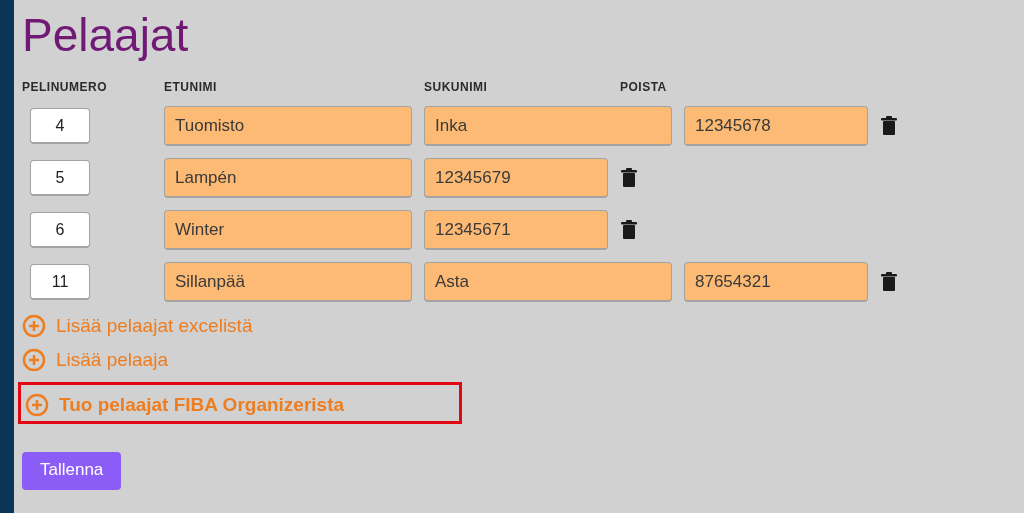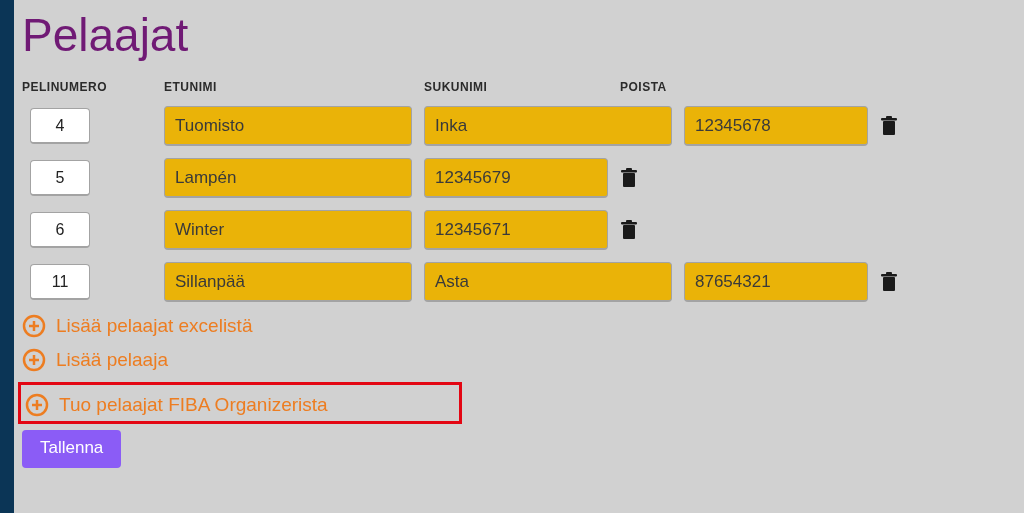--- a/index.html
+++ b/index.html
@@ -63,21 +63,21 @@
     background: #fff;
     color: #222;
   }
   input.text-box {
     height: 40px;
     font-size: 17px;
     padding: 16px 10px;
     border: 1px solid #a3a3a3;
     border-bottom-width: 2px;
     border-radius: 4px;
-    background: #eab308;
+    background: #fdba74;
     color: #3a3a3a;
   }
   .col-num  input.small-box { margin-left: 8px; }
   .col-last input.text-box,
   .col-first input.text-box,
   .col-lic   input.text-box { width: 100%; }
 
   .trash-btn {
     background: none;
     border: none;
@@ -96,22 +96,23 @@
     cursor: pointer;
     width: fit-content;
   }
   .action-link .plus-circle {
     width: 24px;
     height: 24px;
   }
   .highlight-box {
     border: 3px solid #e30613;
     padding: 8px 0 4px 0;
-    margin: 4px 0 0 -4px;
+    margin: 4px 0 22px -4px;
     width: 444px;
+    font-weight: bold;
   }
   .highlight-box .action-link { margin: 0 0 0 4px; }
 
   .save-btn {
     background: #8b5cf6;
     color: #fff;
     font-size: 17px;
     border: none;
     border-radius: 4px;
     padding: 8px 18px 10px 18px;

